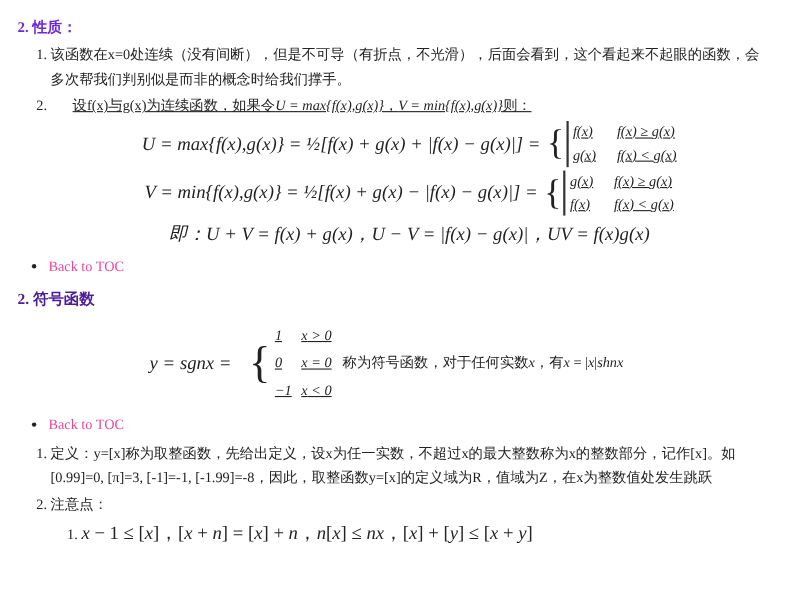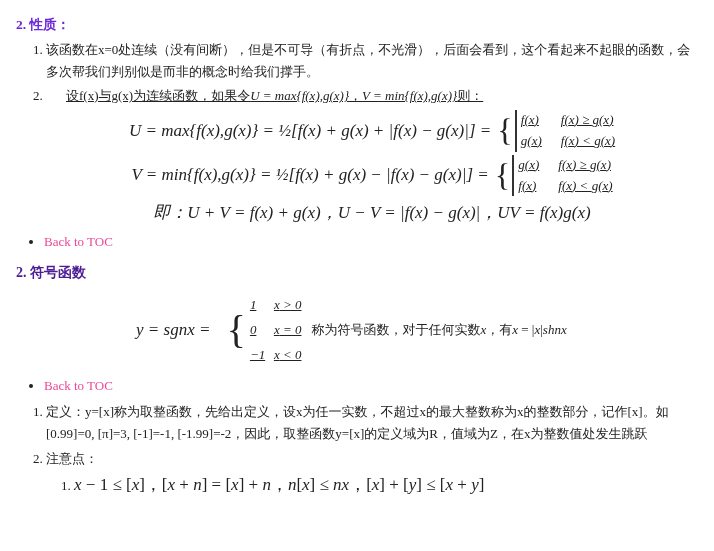--- a/index.html
+++ b/index.html
@@ -212,21 +212,21 @@
       <a class="back-link" href="#">Back to TOC</a>
     </li>
   </ul>
 </div>
 
 <div style="margin-top:4px;">
 
   <ol class="num-list">
 
     <li>
-      <span>定义：y=[x]称为取整函数，先给出定义，设x为任一实数，不超过x的最大整数称为x的整数部分，记作[x]。如[0.99]=0, [π]=3, [-1]=-1, [-1.99]=-2，因此，取整函数y=[x]的定义域为R，值域为Z，在x为整数值处发生跳跃</span>
+      <span>定义：y=[x]称为取整函数，先给出定义，设x为任一实数，不超过x的最大整数称为x的整数部分，记作[x]。如[0.99]=0, [π]=3, [-1]=-1, [-1.99]=-8，因此，取整函数y=[x]的定义域为R，值域为Z，在x为整数值处发生跳跃</span>
     </li>
 
     <li>
       <span>注意点：</span>
       <ol class="sub-ol">
         <li>
           <span class="math-formula" style="font-style: normal;"><i>x</i> − 1 ≤ [<i>x</i>]，[<i>x</i> + <i>n</i>] = [<i>x</i>] + <i>n</i>，<i>n</i>[<i>x</i>] ≤ <i>nx</i>，[<i>x</i>] + [<i>y</i>] ≤ [<i>x</i> + <i>y</i>]</span>
         </li>
 
       </ol>

